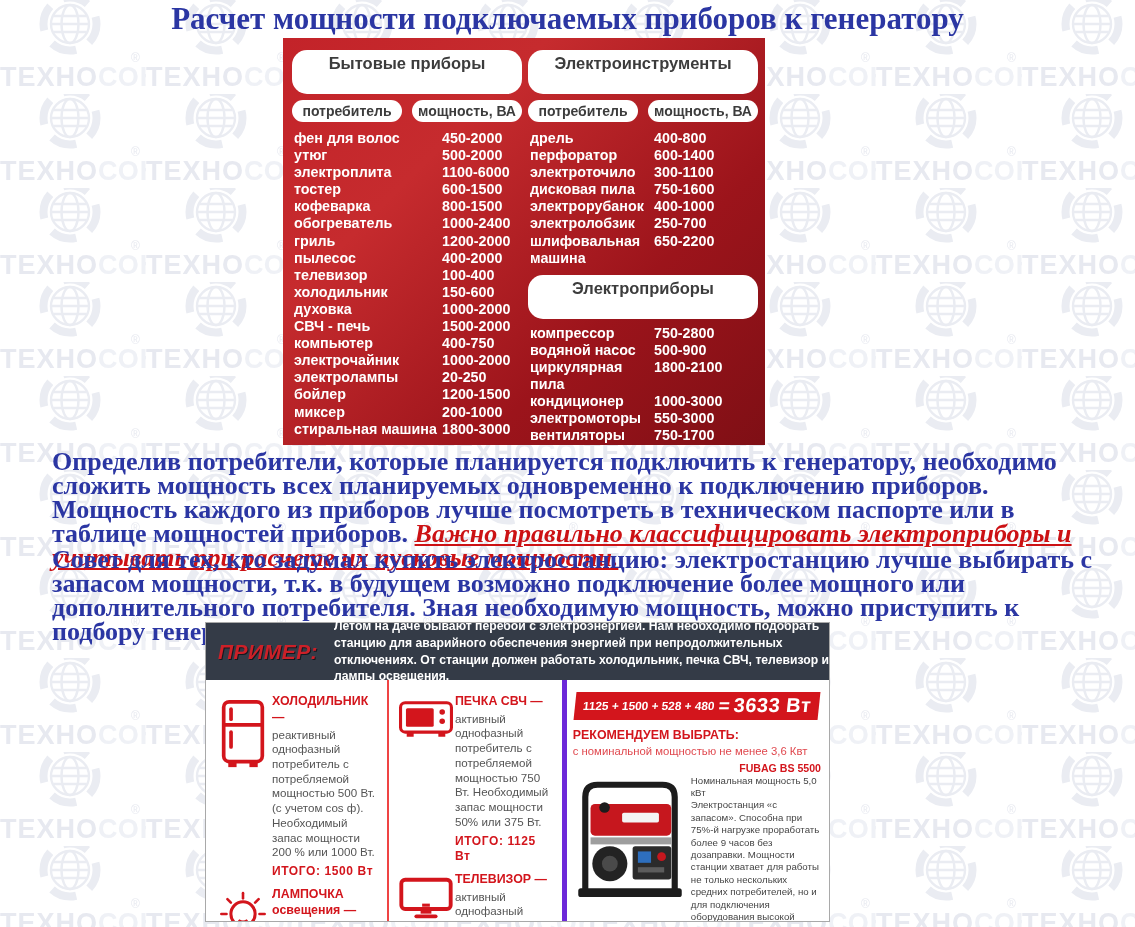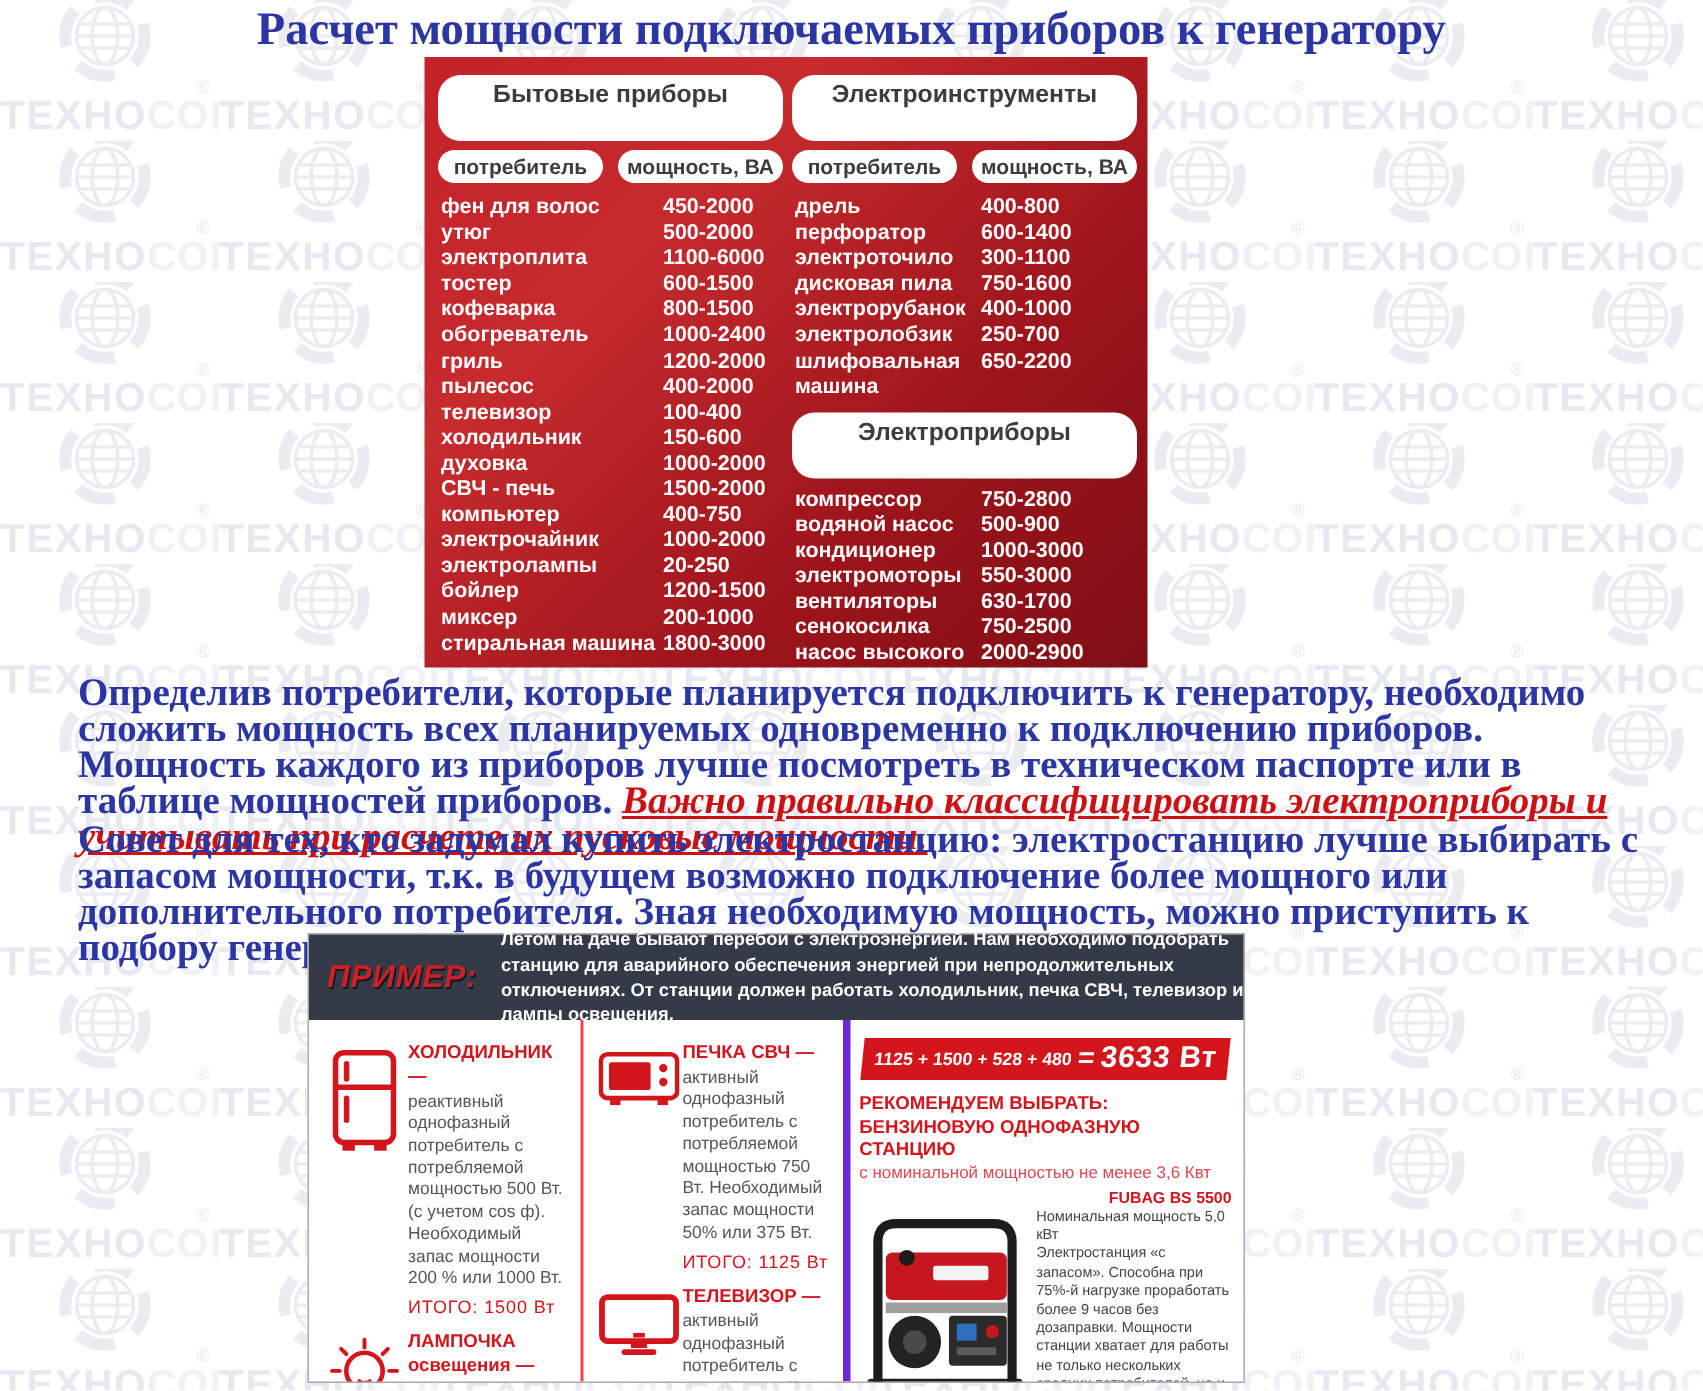--- a/index.html
+++ b/index.html
@@ -74,21 +74,21 @@
   .ex-intro { font-size:12.2px; font-weight:bold; line-height:1.38; }
   .ex-body { flex:1; display:flex; overflow:hidden; }
   .ex-col { padding:6px 4px 0 8px; }
   .ex-col.c1 { width:202px; border-right:2px solid #ef4444; }
   .ex-col.c2 { width:196px; border-right:5px solid #6d28d9; }
   .ex-col.c3 { flex:1; padding:0 8px 0 6px; }
   .ex-item { display:flex; min-height:122px; padding-top:8px; }
   .ex-icon { width:58px; flex:none; text-align:center; padding-top:4px; }
   .ex-text { flex:1; font-size:11.6px; color:#555; line-height:1.27; padding-right:4px; }
   .ex-name { color:#d3151c; font-weight:bold; font-size:12.4px; margin-bottom:2px; }
-  .ex-total { color:#d3151c; font-weight:normal; font-size:12px; margin-top:4px; letter-spacing:0.6px; }
+  .ex-total { color:#d3151c; font-weight:bold; font-size:12px; margin-top:4px; letter-spacing:0.6px; }
   
   .banner {
     margin:12px 2px 8px 2px; background:#d3151c; color:#fff;
     padding:2px 8px 3px 8px; transform:skewX(-6deg);
     display:flex; align-items:center; gap:4px; white-space:nowrap;
   }
   .banner .f  { font-weight:bold; font-size:11.8px; }
   .banner .eq { font-weight:bold; font-size:19px; }
   .banner .r  { font-weight:bold; font-size:20px; letter-spacing:0.5px; }
   .rec1, .rec2 { color:#d3151c; font-weight:bold; font-size:12.4px; line-height:1.25; }
@@ -274,34 +274,38 @@
         <div class="trow">
           <span class="tn">компрессор</span>
           <span class="tv">750-2800</span>
         </div>
 
         <div class="trow">
           <span class="tn">водяной насос</span>
           <span class="tv">500-900</span>
         </div>
 
+        <div class="trow">
+          <span class="tn">циркулярная пила</span>
+          <span class="tv">1800-2100</span>
+        </div>
 
         <div class="trow">
           <span class="tn">кондиционер</span>
           <span class="tv">1000-3000</span>
         </div>
 
         <div class="trow">
           <span class="tn">электромоторы</span>
           <span class="tv">550-3000</span>
         </div>
 
         <div class="trow">
           <span class="tn">вентиляторы</span>
-          <span class="tv">630-1700</span>
+          <span class="tv">750-1700</span>
         </div>
 
         <div class="trow">
           <span class="tn">сенокосилка</span>
           <span class="tv">750-2500</span>
         </div>
 
         <div class="trow">
           <span class="tn">насос высокого давления</span>
           <span class="tv">2000-2900</span>
@@ -403,21 +407,20 @@
       </div>
     </div>
 
     <div class="ex-col c3">
       <div class="banner">
         <span class="f">1125 + 1500 + 528 + 480</span>
         <span class="eq">=</span>
         <span class="r">3633 Вт</span>
       </div>
       <div class="rec1">РЕКОМЕНДУЕМ ВЫБРАТЬ:</div>
-      <div class="rec2">БЕНЗИНОВУЮ ОДНОФАЗНУЮ СТАНЦИЮ</div>
       <div class="rec3">с номинальной мощностью не менее 3,6 Квт</div>
       <div class="gen-row">
         <div class="gen-pic">
           <svg width="114" height="142" viewBox="0 0 130 150">
             <path d="M14 140 V34 Q14 20 28 20 H102 Q116 20 116 34 V140" fill="none" stroke="#1c1c1c" stroke-width="7" stroke-linecap="round"></path>
             <rect x="20" y="42" width="92" height="36" rx="5" fill="#c6171e"></rect>
             <circle cx="36" cy="46" r="6" fill="#1c1c1c"></circle>
             <rect x="56" y="52" width="42" height="11" rx="2" fill="#f4f4f4"></rect>
             <rect x="20" y="80" width="92" height="8" fill="#9e9e9e"></rect>
             <circle cx="42" cy="110" r="20" fill="#232323"></circle>

